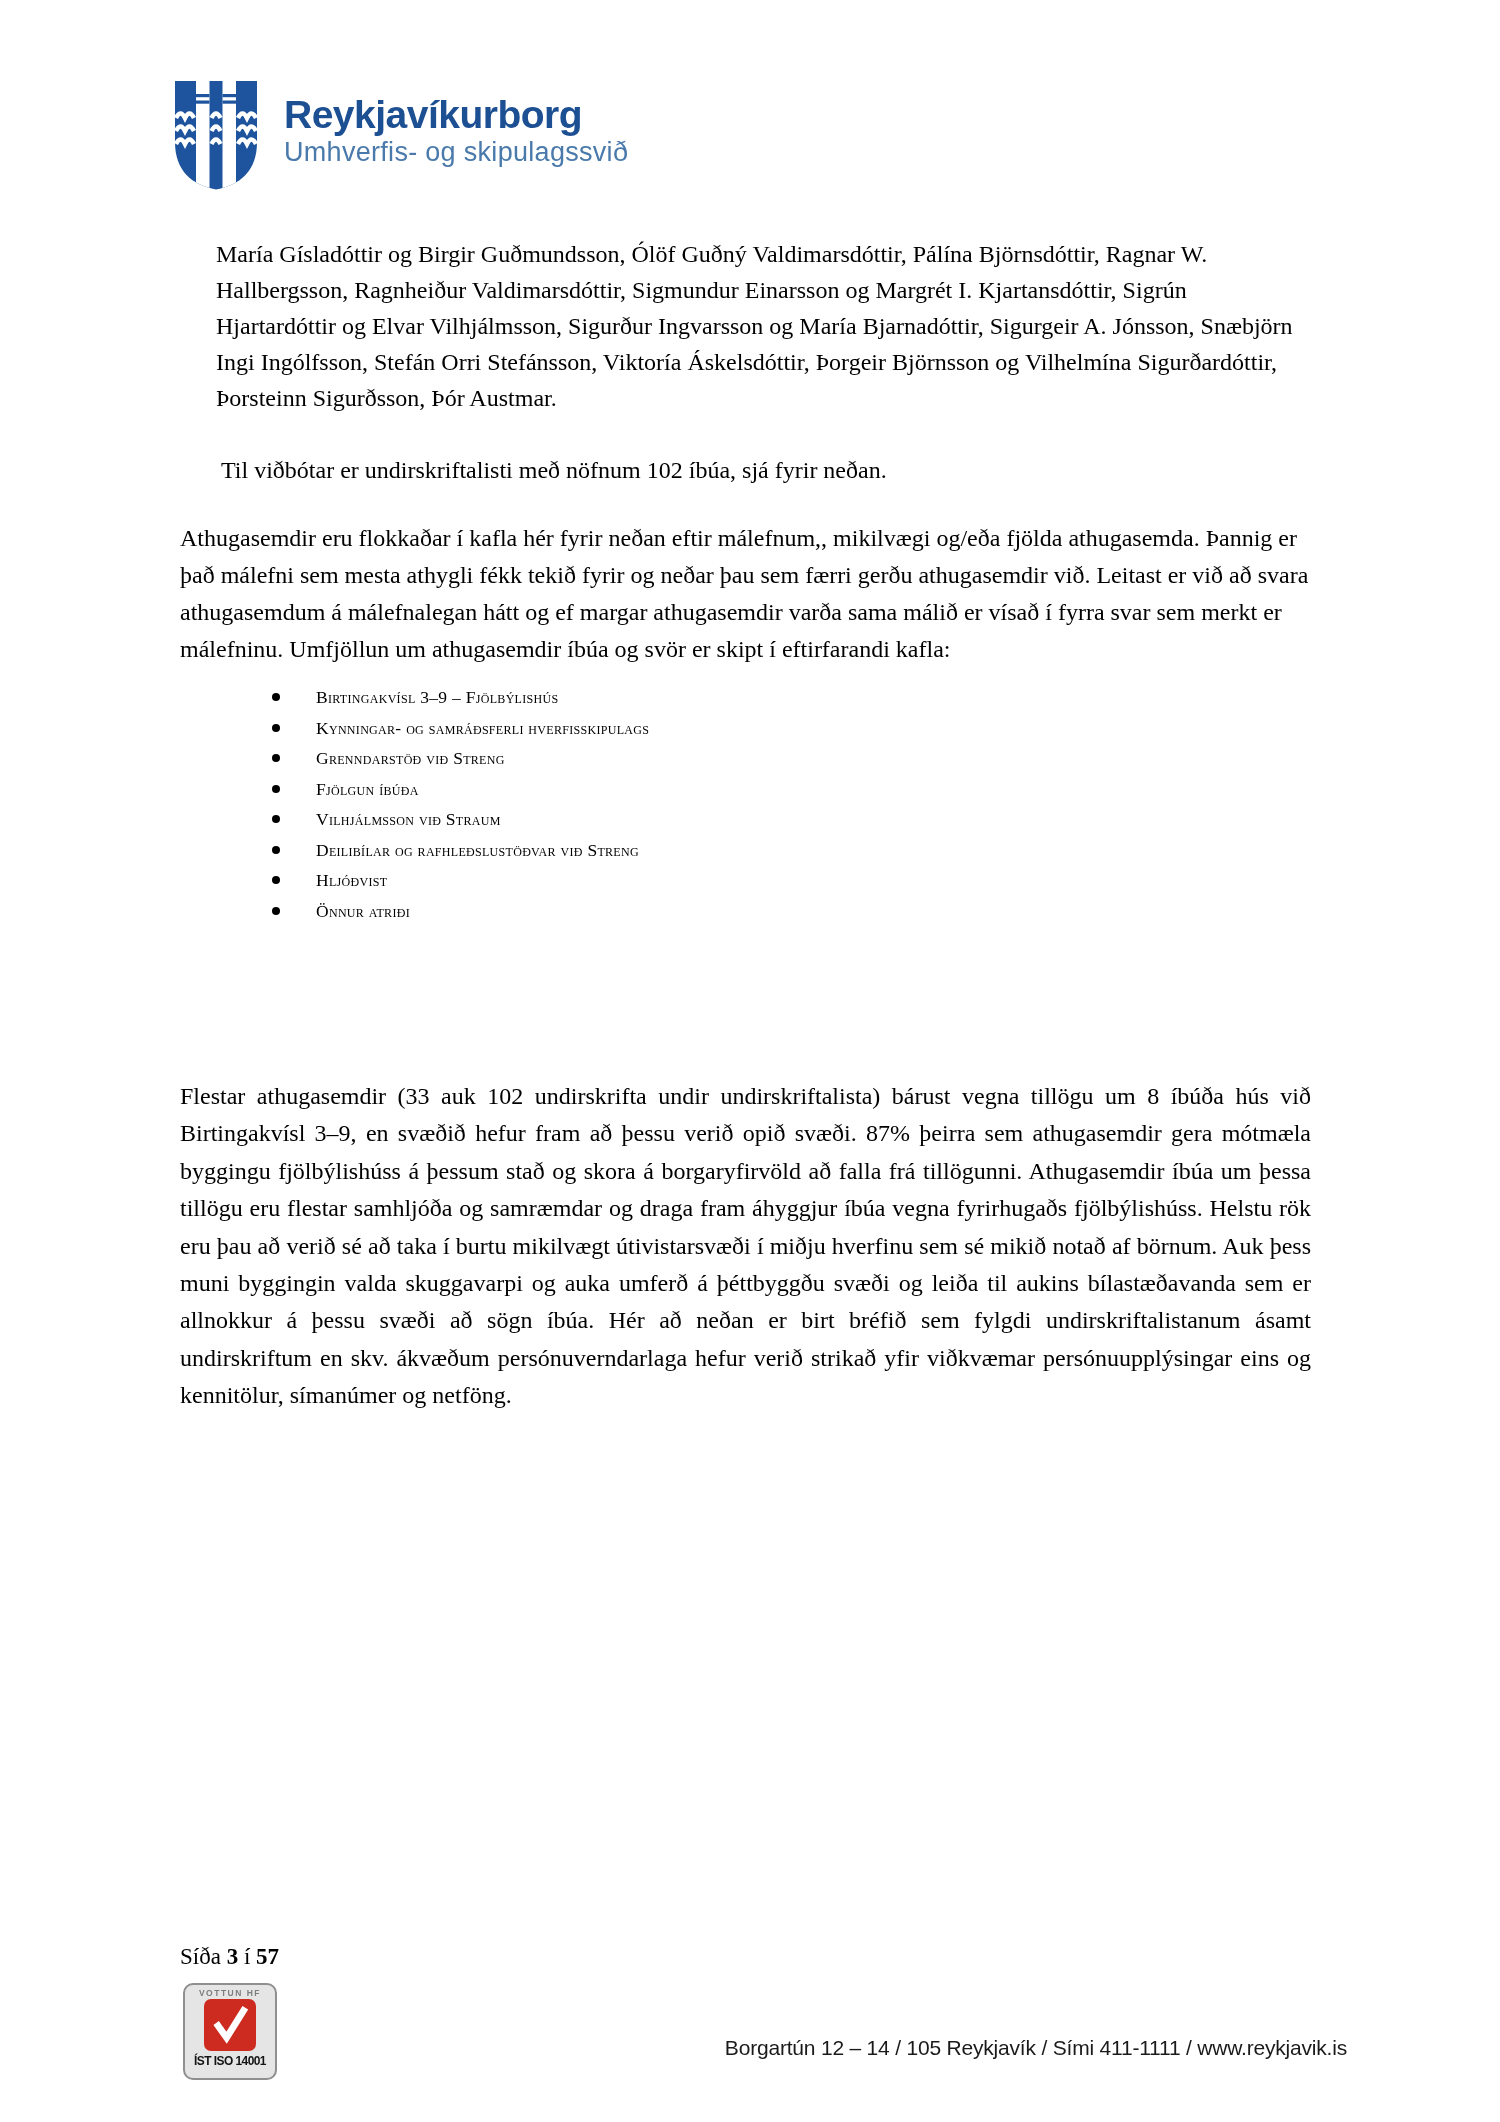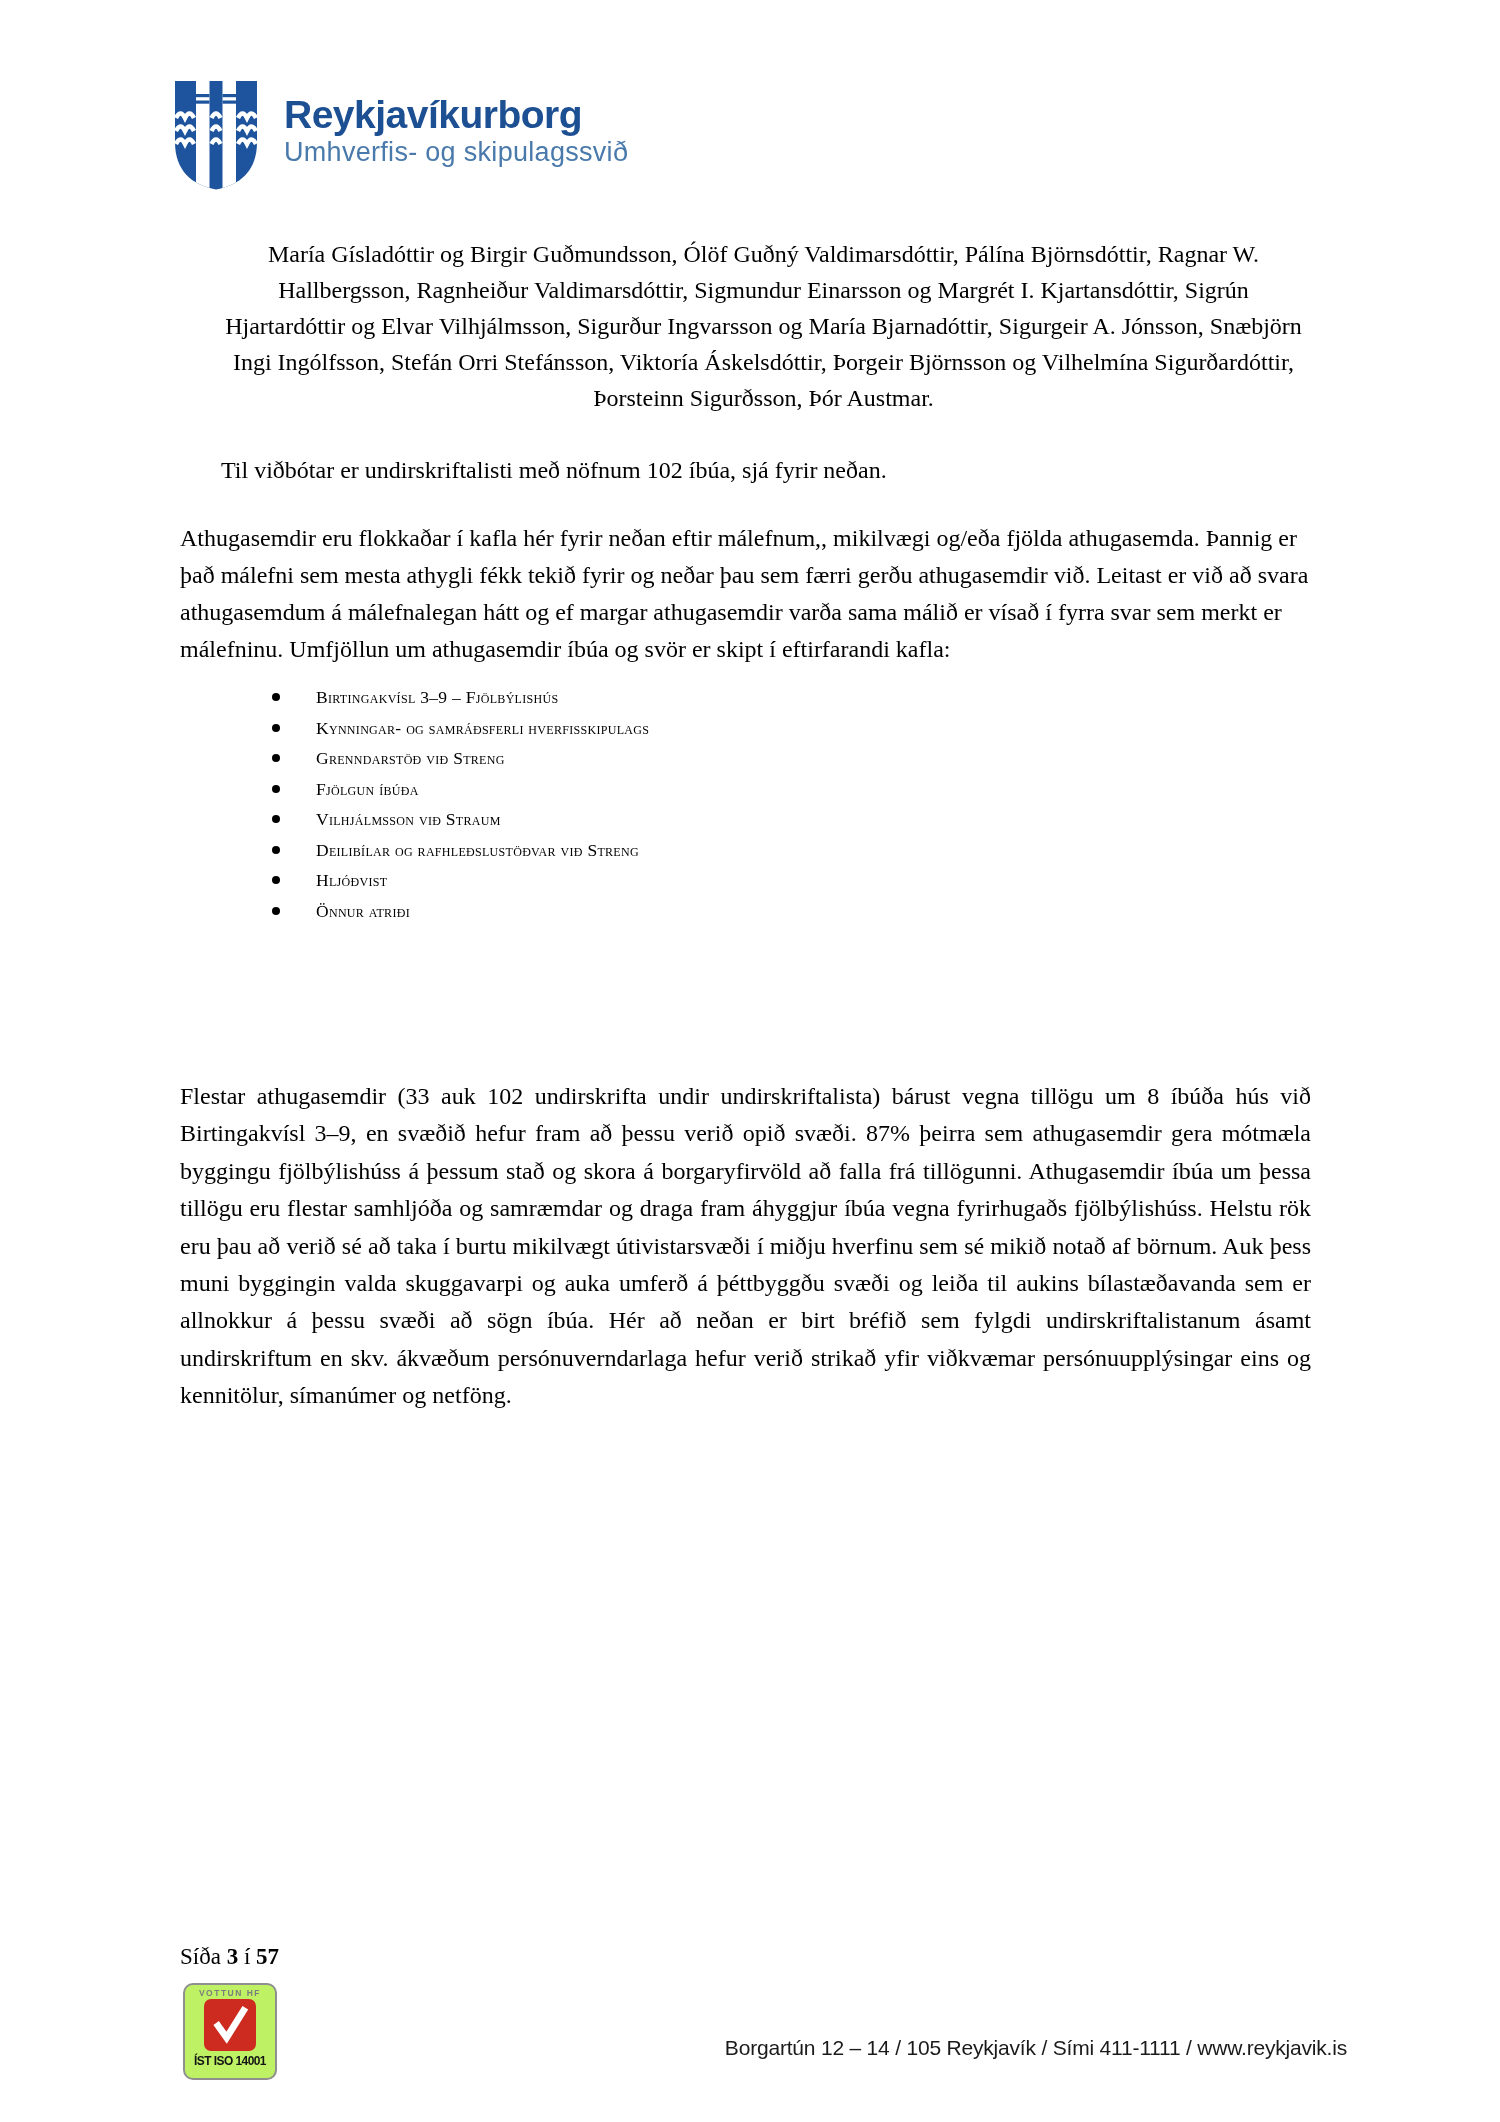--- a/index.html
+++ b/index.html
@@ -16,21 +16,21 @@
   
   .logo-block { position:absolute; left:172px; top:78px; display:flex; align-items:flex-start; }
   .shield { width:88px; height:114px; flex:0 0 auto; }
   .logo-text { margin-left:24px; padding-top:16px; font-family:"Liberation Sans", sans-serif; }
   .logo-title { font-size:39px; line-height:42px; font-weight:bold; color:#1d4f93; letter-spacing:-0.5px; }
   .logo-subtitle { font-size:27px; line-height:33px; color:#4a7aab; letter-spacing:0.3px; }
 
   
   .names-paragraph {
     position:absolute; left:216px; top:212px; width:1095px;
-    font-size:24px; line-height:36px; text-align:center;
+    font-size:24px; line-height:36px; text-align:left;
   }
   .addendum-line {
     position:absolute; left:221px; top:431px; width:1090px;
     font-size:24px; line-height:30px;
   }
   .intro-paragraph {
     position:absolute; left:180px; top:496px; width:1140px;
     font-size:24px; line-height:37px;
   }
   .topics-list {
@@ -56,21 +56,21 @@
   }
 
   
   .page-number {
     position:absolute; left:180px; top:1944px; width:1152px;
     font-size:23px;
   }
   .iso-badge {
     position:absolute; left:183px; top:1983px; width:94px; height:97px;
     border:2px solid #8f8f8f; border-radius:10px; box-sizing:border-box;
-    background:#bef264; text-align:center;
+    background:#e5e5e5; text-align:center;
   }
   .iso-top {
     font-family:"Liberation Sans", sans-serif; font-size:8.5px; font-weight:bold;
     color:#7d7d7d; letter-spacing:1.5px; margin-top:3px;
   }
   .iso-red-box {
     width:52px; height:52px; margin:1px auto 0;
     background:#cd2b20; border-radius:7px;
     display:flex; align-items:center; justify-content:center;
   }

